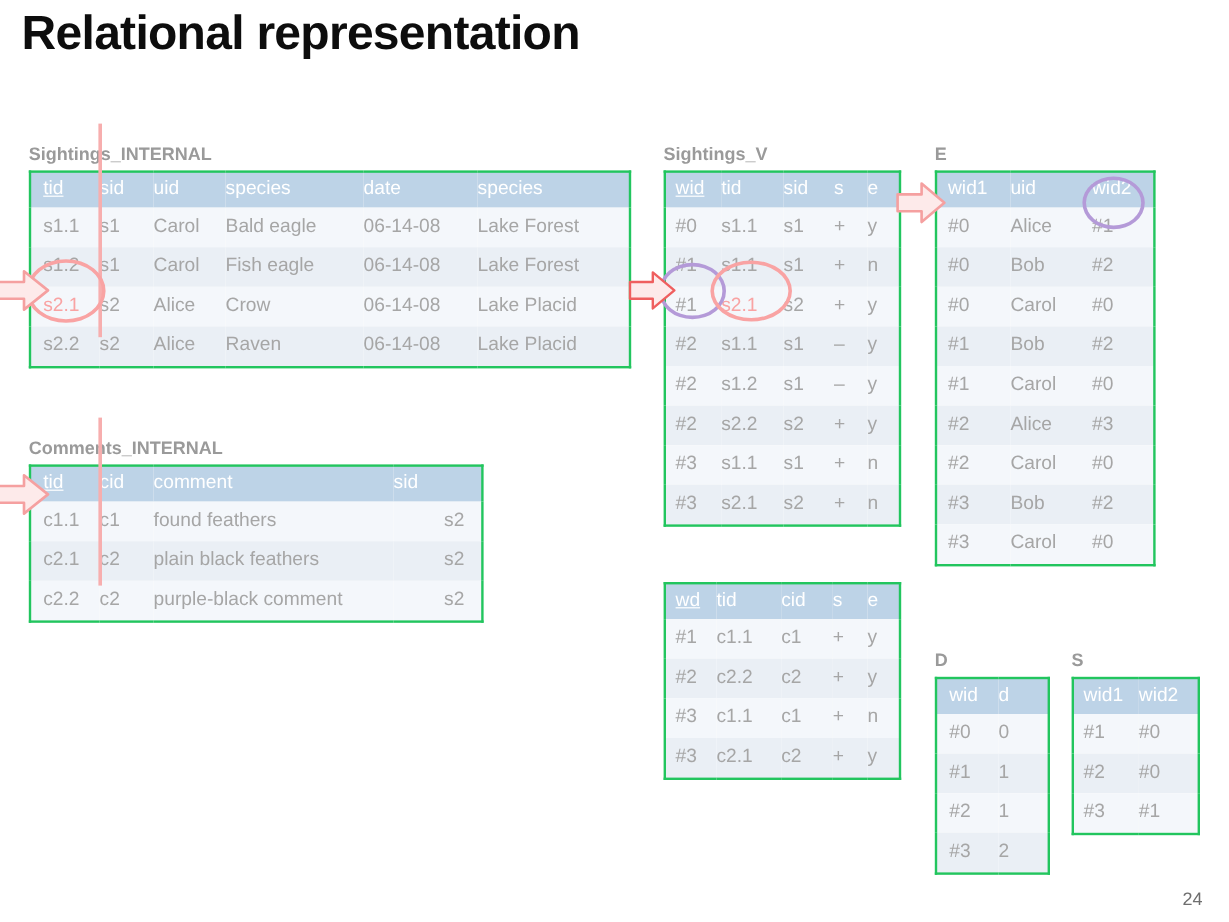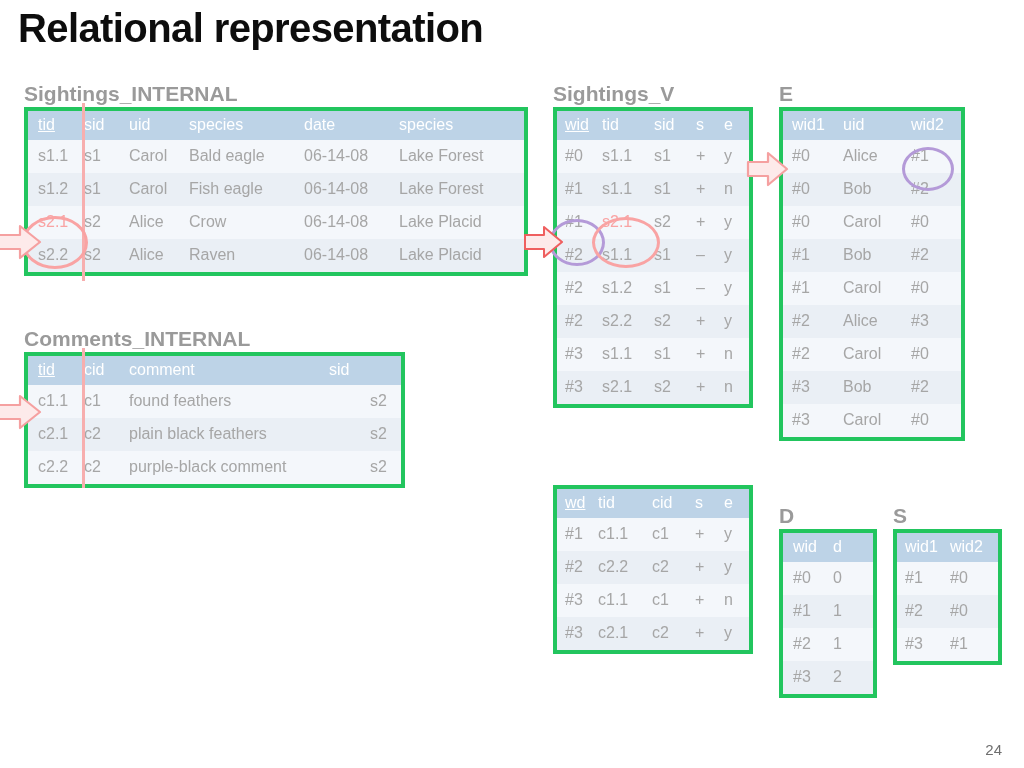--- a/index.html
+++ b/index.html
@@ -27,30 +27,31 @@
     color: #0d0d0d;
     letter-spacing: -0.6px;
     white-space: nowrap;
   }
 
   
   .tbl-block {
     position: absolute;
   }
   .tbl-caption {
-    font-size: 21px;
+    font-size: 15px;
     font-weight: bold;
     color: #9a9a9a;
     margin-bottom: 4px;
     white-space: nowrap;
     line-height: 18px;
+    margin-top: 35px;
   }
   table.grid {
     border-collapse: collapse;
-    border: 4px solid #22c55e;
+    border: 2px solid #22c55e;
     background: #ffffff;
     table-layout: fixed;
   }
   table.grid th {
     background: #bdd3e7;
     color: #ffffff;
     font-weight: normal;
     text-align: left;
     font-size: 16px;
     padding: 4px 0 5px 0;

